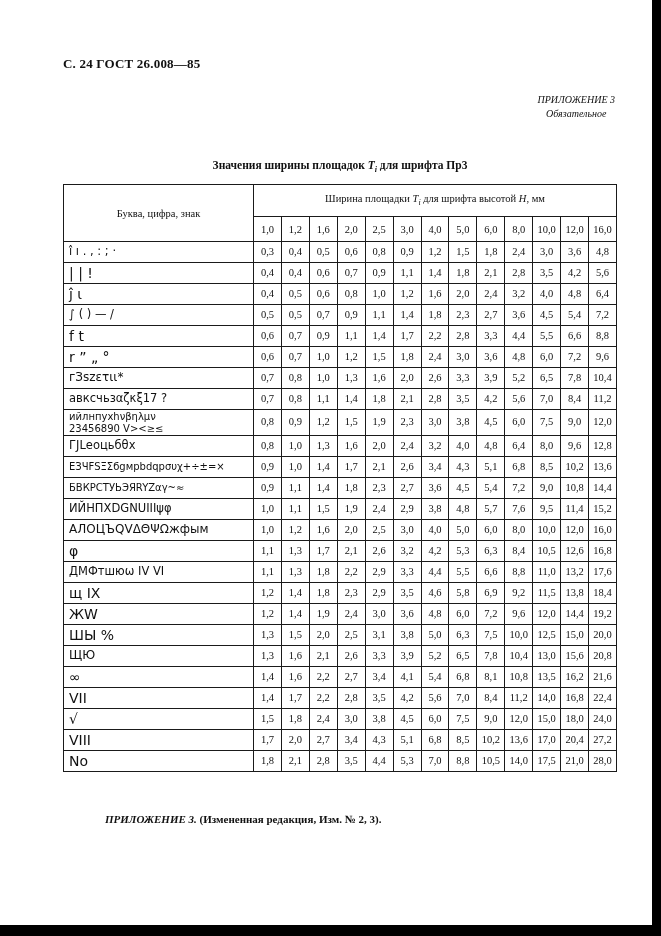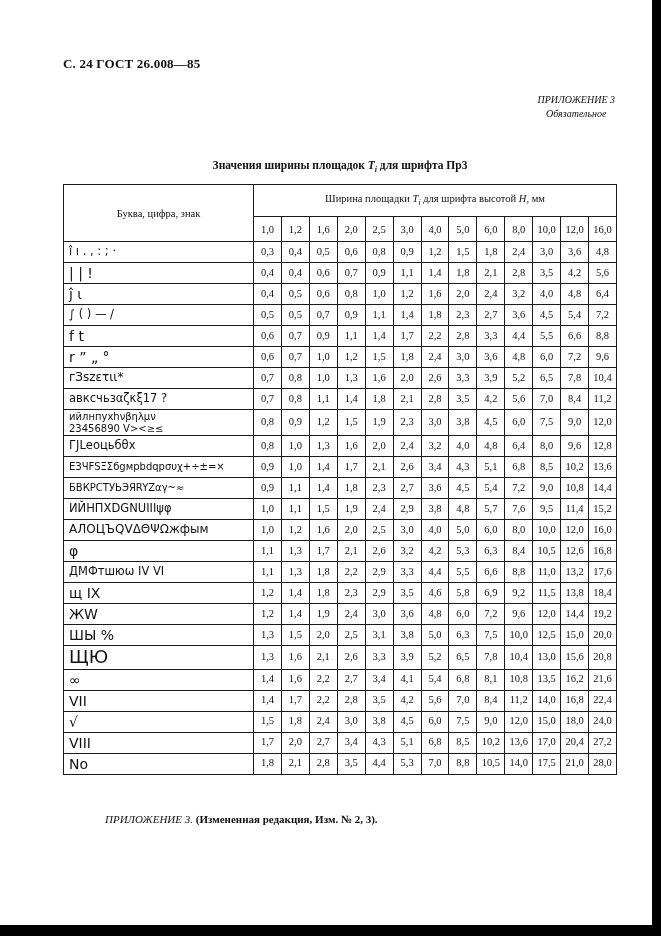--- a/index.html
+++ b/index.html
@@ -47,21 +47,21 @@
   th.size-h { height:25px; font-weight:normal; text-align:center; }
   td.num { width:28px; height:21px; text-align:center; line-height:1; }
   td.label-cell {
     text-align:left; padding:1px 20px 1px 5px;
     font-family:"DejaVu Sans", sans-serif;
     white-space:pre-line; line-height:1.15;
   }
   .footer-note {
     position:absolute; left:105px; top:813px; font-size:11px;
   }
-  .footer-note .it { font-style:italic; }
+  .footer-note .it { font-style:italic;font-weight:bold; }
   .footer-note .bd { font-weight:bold; }
 </style>
 </head>
 <body>
 
 <div>
 
   <div class="doc-header">С. 24 ГОСТ 26.008—85</div>
 
   <div class="annex">
@@ -393,21 +393,21 @@
           <td class="num">3,8</td>
           <td class="num">5,0</td>
           <td class="num">6,3</td>
           <td class="num">7,5</td>
           <td class="num">10,0</td>
           <td class="num">12,5</td>
           <td class="num">15,0</td>
           <td class="num">20,0</td>
         </tr>
         <tr>
-          <td class="label-cell" style="font-size: 18px;">ЩЮ</td>
+          <td class="label-cell" style="font-size: 12px;">ЩЮ</td>
           <td class="num">1,3</td>
           <td class="num">1,6</td>
           <td class="num">2,1</td>
           <td class="num">2,6</td>
           <td class="num">3,3</td>
           <td class="num">3,9</td>
           <td class="num">5,2</td>
           <td class="num">6,5</td>
           <td class="num">7,8</td>
           <td class="num">10,4</td>

